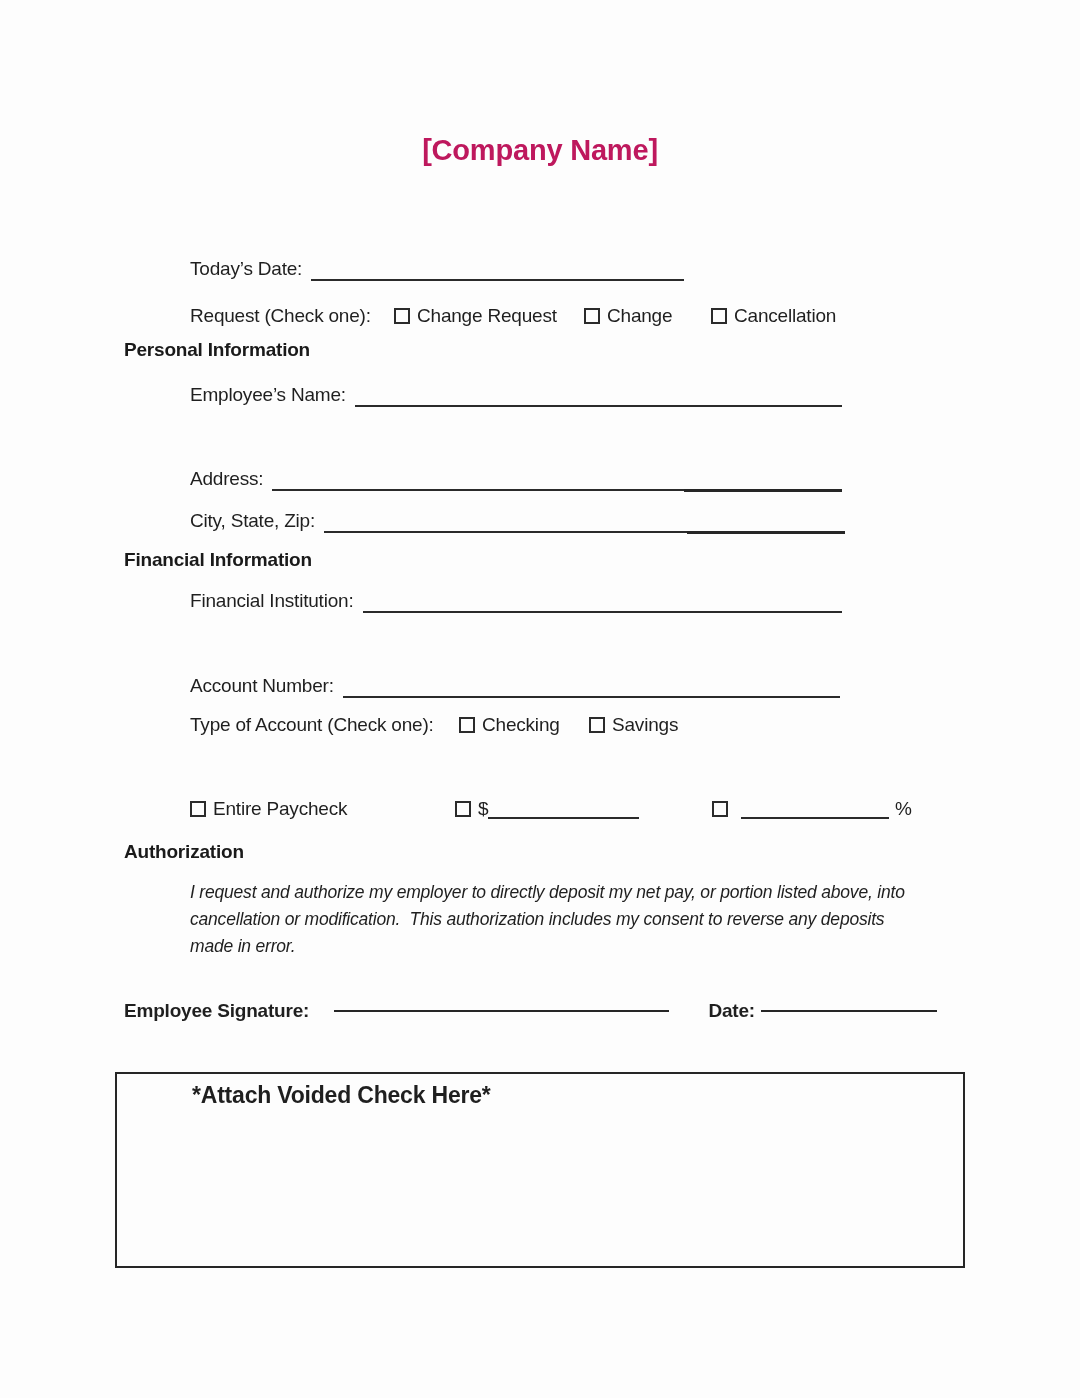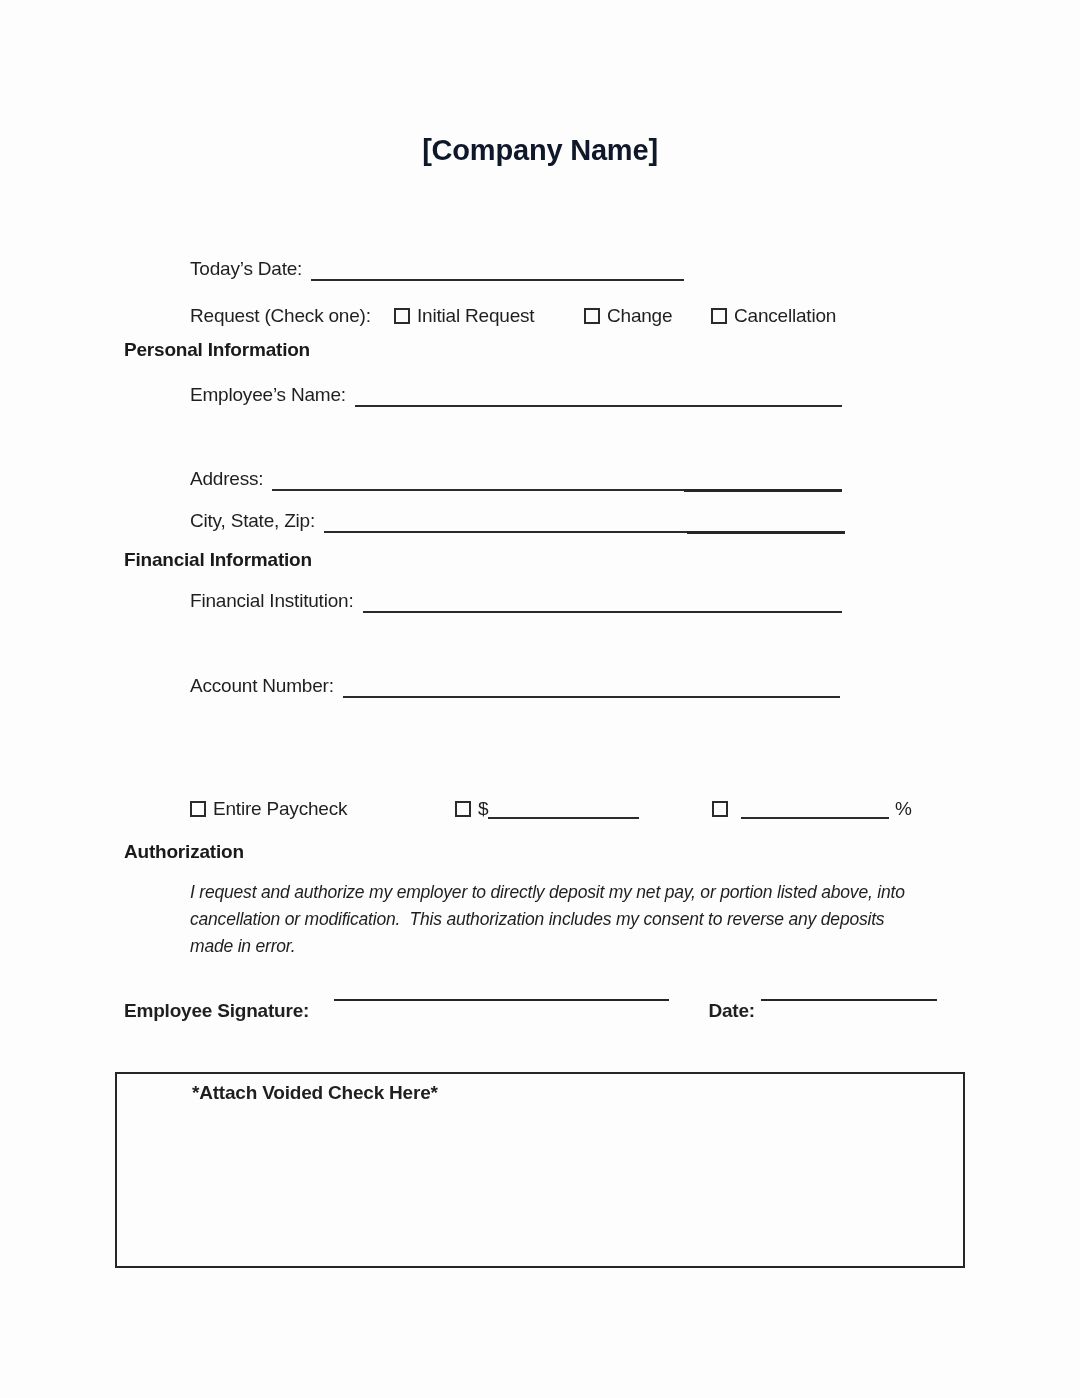--- a/index.html
+++ b/index.html
@@ -11,21 +11,21 @@
     font-family:"Liberation Sans", sans-serif;
     color:#1f1f1f;
     letter-spacing:-0.2px;
     overflow:hidden;
   }
   .abs { position:absolute; }
 
   .title {
     left:0; width:1080px; text-align:center;
     font-size:29px; font-weight:bold; height:44px; line-height:44px;
-    color:#0f172a;
+    color:#be185d;
   }
 
   .heading {
     left:124px; font-size:19px; font-weight:bold; height:24px; line-height:24px;
     color:#1a1a1a; white-space:pre;
   }
 
   .frow {
     left:190px; display:flex; align-items:flex-end; height:24px;
     font-size:19px; line-height:24px;
@@ -43,51 +43,51 @@
   }
   .iline {
     display:inline-block; height:0; border-bottom:2px solid #2b2b2b;
     vertical-align:-4px;
   }
 
   .para { left:190px; width:790px; font-size:17.5px;font-style:italic; }
   .para .pline { height:27px; line-height:27px; white-space:pre; }
 
   .sigrow {
-    left:124px; width:813px; display:flex; align-items:flex-start;
+    left:124px; width:813px; display:flex; align-items:center;
     height:24px; font-size:19px; line-height:24px;
   }
   .sigrow .slabel { font-weight:bold; white-space:pre; }
   .sigrow .sline1 { flex:1; border-bottom:2.5px solid #262626; margin-left:25px; }
   .sigrow .dlabel { margin-left:39px; }
   .sigrow .sline2 { width:176px; border-bottom:2.5px solid #262626; margin-left:6px; }
 
   .attachbox {
     left:115px; top:1072px; width:846px; height:192px;
     border:2px solid #262626; background:#fdfdfd;
   }
   .attachbox .boxlabel {
-    margin:8px 0 0 75px; font-size:19px; font-weight:bold; white-space:pre;
+    margin:8px 0 0 75px; font-size:23px; font-weight:bold; white-space:pre;
   }
 </style>
 </head>
 <body>
 
 <div class="page">
 
   <div class="abs title" style="top:128px">[Company Name]</div>
 
   <div class="abs frow" style="top:257px; width:494px">
     <span class="flabel">Today’s Date:</span>
     <span class="uline"></span>
   </div>
 
   <div class="abs cbrow" style="top:304px; width:700px; position:absolute">
     <span class="grp" style="left:0">Request (Check one):</span>
-    <span class="grp" style="left:204px"><span class="cb"></span><span>Initial Request</span></span>
+    <span class="grp" style="left:204px"><span class="cb"></span><span>Change Request</span></span>
     <span class="grp" style="left:394px"><span class="cb"></span><span>Change</span></span>
     <span class="grp" style="left:521px"><span class="cb"></span><span>Cancellation</span></span>
   </div>
 
   <div class="abs heading" style="top:338px">Personal Information</div>
 
   <div class="abs frow" style="top:383px; width:652px">
     <span class="flabel">Employee’s Name:</span>
     <span class="uline"></span>
   </div>
@@ -111,20 +111,25 @@
     <span class="flabel">Financial Institution:</span>
     <span class="uline"></span>
   </div>
 
 
   <div class="abs frow" style="top:674px; width:650px">
     <span class="flabel">Account Number:</span>
     <span class="uline"></span>
   </div>
 
+  <div class="abs cbrow" style="top:713px; width:600px; position:absolute">
+    <span class="grp" style="left:0">Type of Account (Check one):</span>
+    <span class="grp" style="left:269px"><span class="cb"></span><span>Checking</span></span>
+    <span class="grp" style="left:399px"><span class="cb"></span><span>Savings</span></span>
+  </div>
 
 
   <div class="abs cbrow" style="top:797px; width:730px; position:absolute">
     <span class="grp" style="left:0"><span class="cb"></span><span>Entire Paycheck</span></span>
     <span class="grp" style="left:265px"><span class="cb"></span><span>$</span><span class="iline" style="width:151px"></span></span>
     <span class="grp" style="left:522px"><span class="cb" style="margin-right:13px"></span><span class="iline" style="width:148px"></span><span style="margin-left:6px">%</span></span>
   </div>
 
   <div class="abs heading" style="top:840px">Authorization</div>
 

